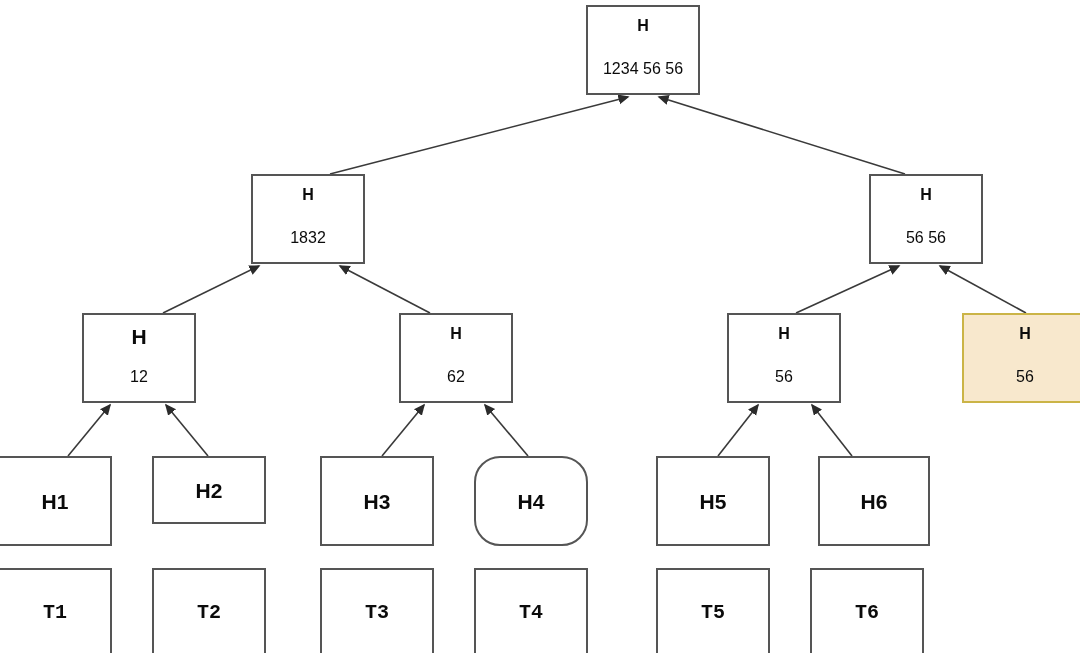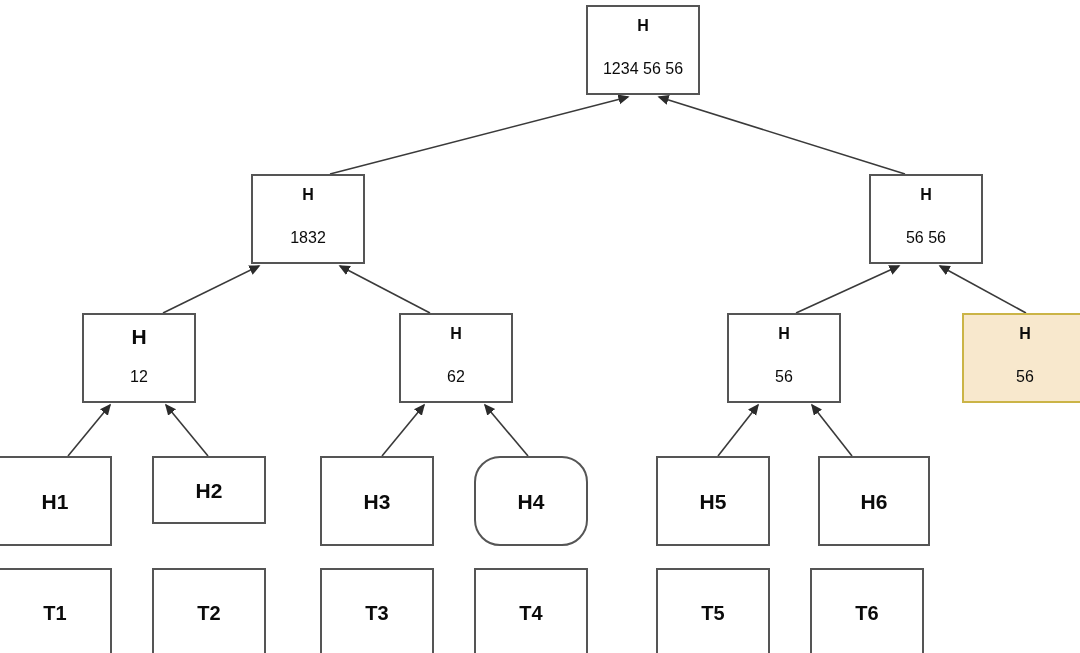--- a/index.html
+++ b/index.html
@@ -62,20 +62,21 @@
   .node.leaf {
     justify-content: center;
   }
   .node.leaf .node-title {
     font-size: 21px;
     margin: 0;
   }
   .node.tx .node-title {
     font-size: 20px;
     margin: 0;
+    font-family: Liberation Mono, monospace;
   }
 </style>
 </head>
 <body>
 
 <div id="canvas">
 
   <svg id="edges" viewBox="0 0 1080 653" xmlns="http://www.w3.org/2000/svg">
     <defs>
       <marker id="arrowhead" markerWidth="7" markerHeight="7" refX="6" refY="3.2" orient="auto" markerUnits="strokeWidth">

